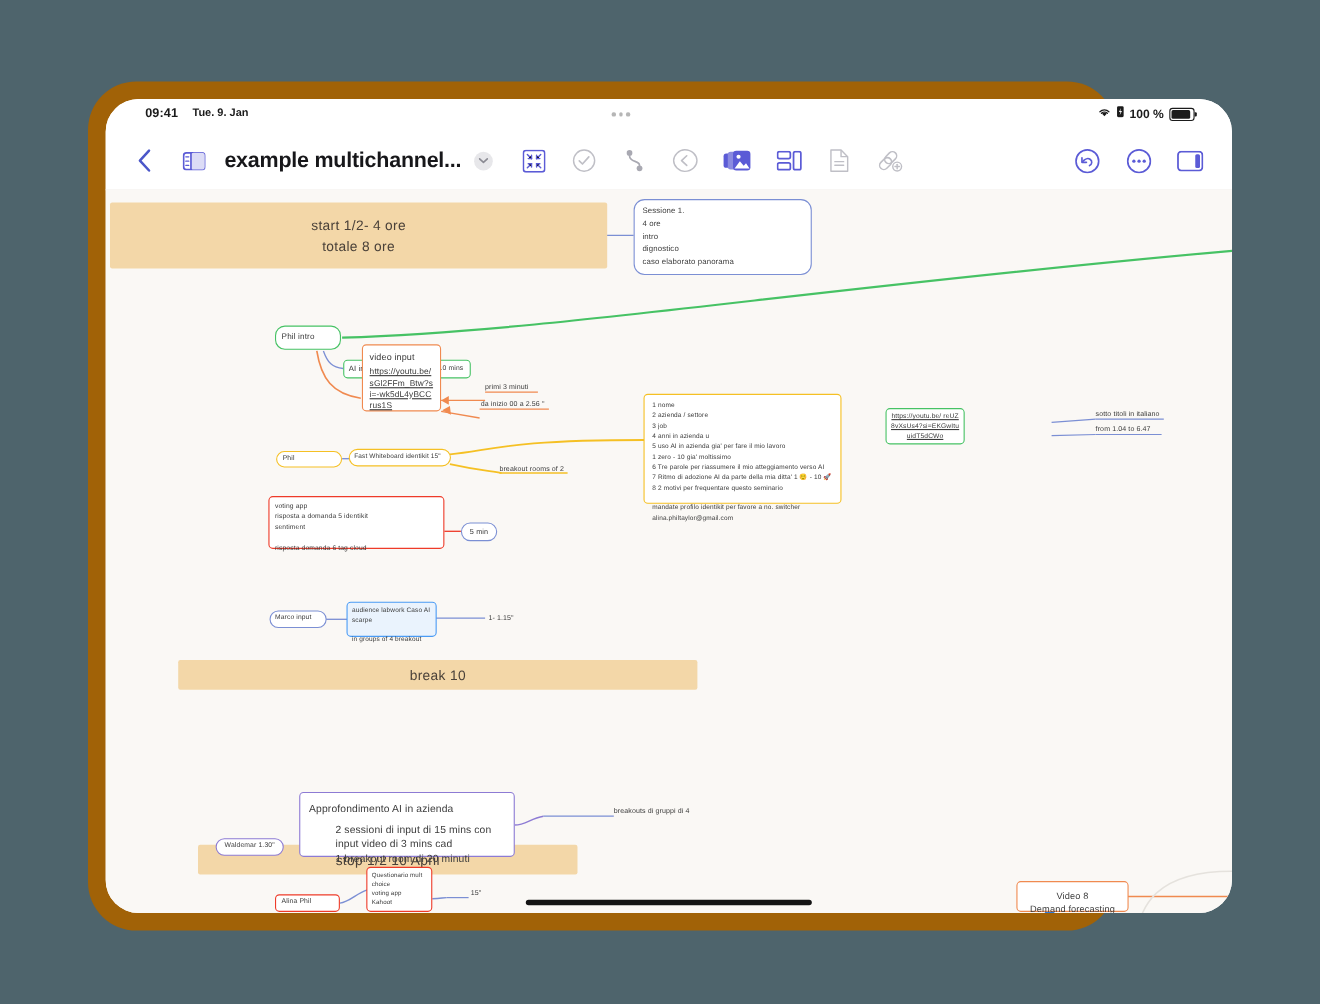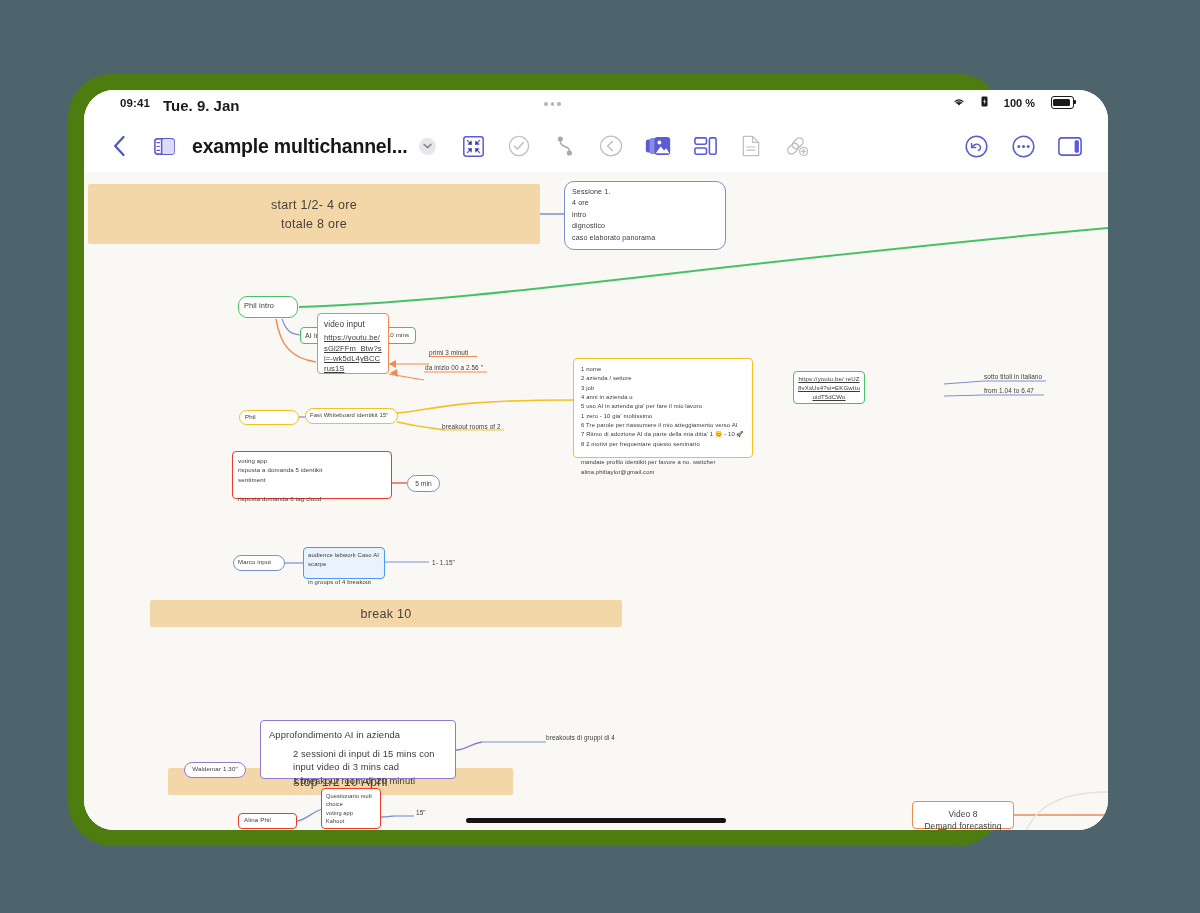--- a/index.html
+++ b/index.html
@@ -4,23 +4,23 @@
 <style>
   html,body{margin:0;padding:0;}
   body{
     width:1200px;height:913px;
     background:#4e646c;
     font-family:"Liberation Sans", sans-serif;
     overflow:hidden;
   }
   
   #device{
-    position:absolute;left:68px;top:74px;
+    position:absolute;left:80px;top:74px;
     width:934px;height:772px;
-    background:#4d7c0f;
+    background:#a16207;
     border-radius:44px;
   }
   #screen{
     position:absolute;left:16px;top:16px;
     width:1024px;height:740px;
     background:#ffffff;
     border-radius:30px;
     overflow:hidden;
   }
   
@@ -28,30 +28,30 @@
     position:absolute;left:0;top:0;width:1024px;height:30px;
     background:#fff;
   }
   #sb-time{
     position:absolute;left:36px;top:7px;
     font-size:11.5px;font-weight:bold;color:#1b1b1b;
     letter-spacing:.1px;
   }
   #sb-date{
     position:absolute;left:79px;top:7px;
-    font-size:15px;font-weight:bold;color:#1b1b1b;
+    font-size:10px;font-weight:bold;color:#1b1b1b;
   }
   #sb-dots{
     position:absolute;left:460px;top:12px;
     display:flex;gap:3px;
   }
   #sb-dots i{width:3.5px;height:3.5px;border-radius:50%;background:#b6b6b6;display:block;}
   #sb-right{
     position:absolute;right:34px;top:6px;
-    display:flex;align-items:center;gap:16px;
+    display:flex;align-items:flex-end;gap:5px;
     font-size:11px;font-weight:bold;color:#1b1b1b;
   }
   .batt{
     width:21px;height:10.5px;border:1.2px solid #1b1b1b;border-radius:3px;
     position:relative;display:inline-block;
   }
   .batt::after{
     content:"";position:absolute;right:-3.2px;top:3px;width:1.8px;height:4px;
     background:#1b1b1b;border-radius:0 1px 1px 0;
   }

